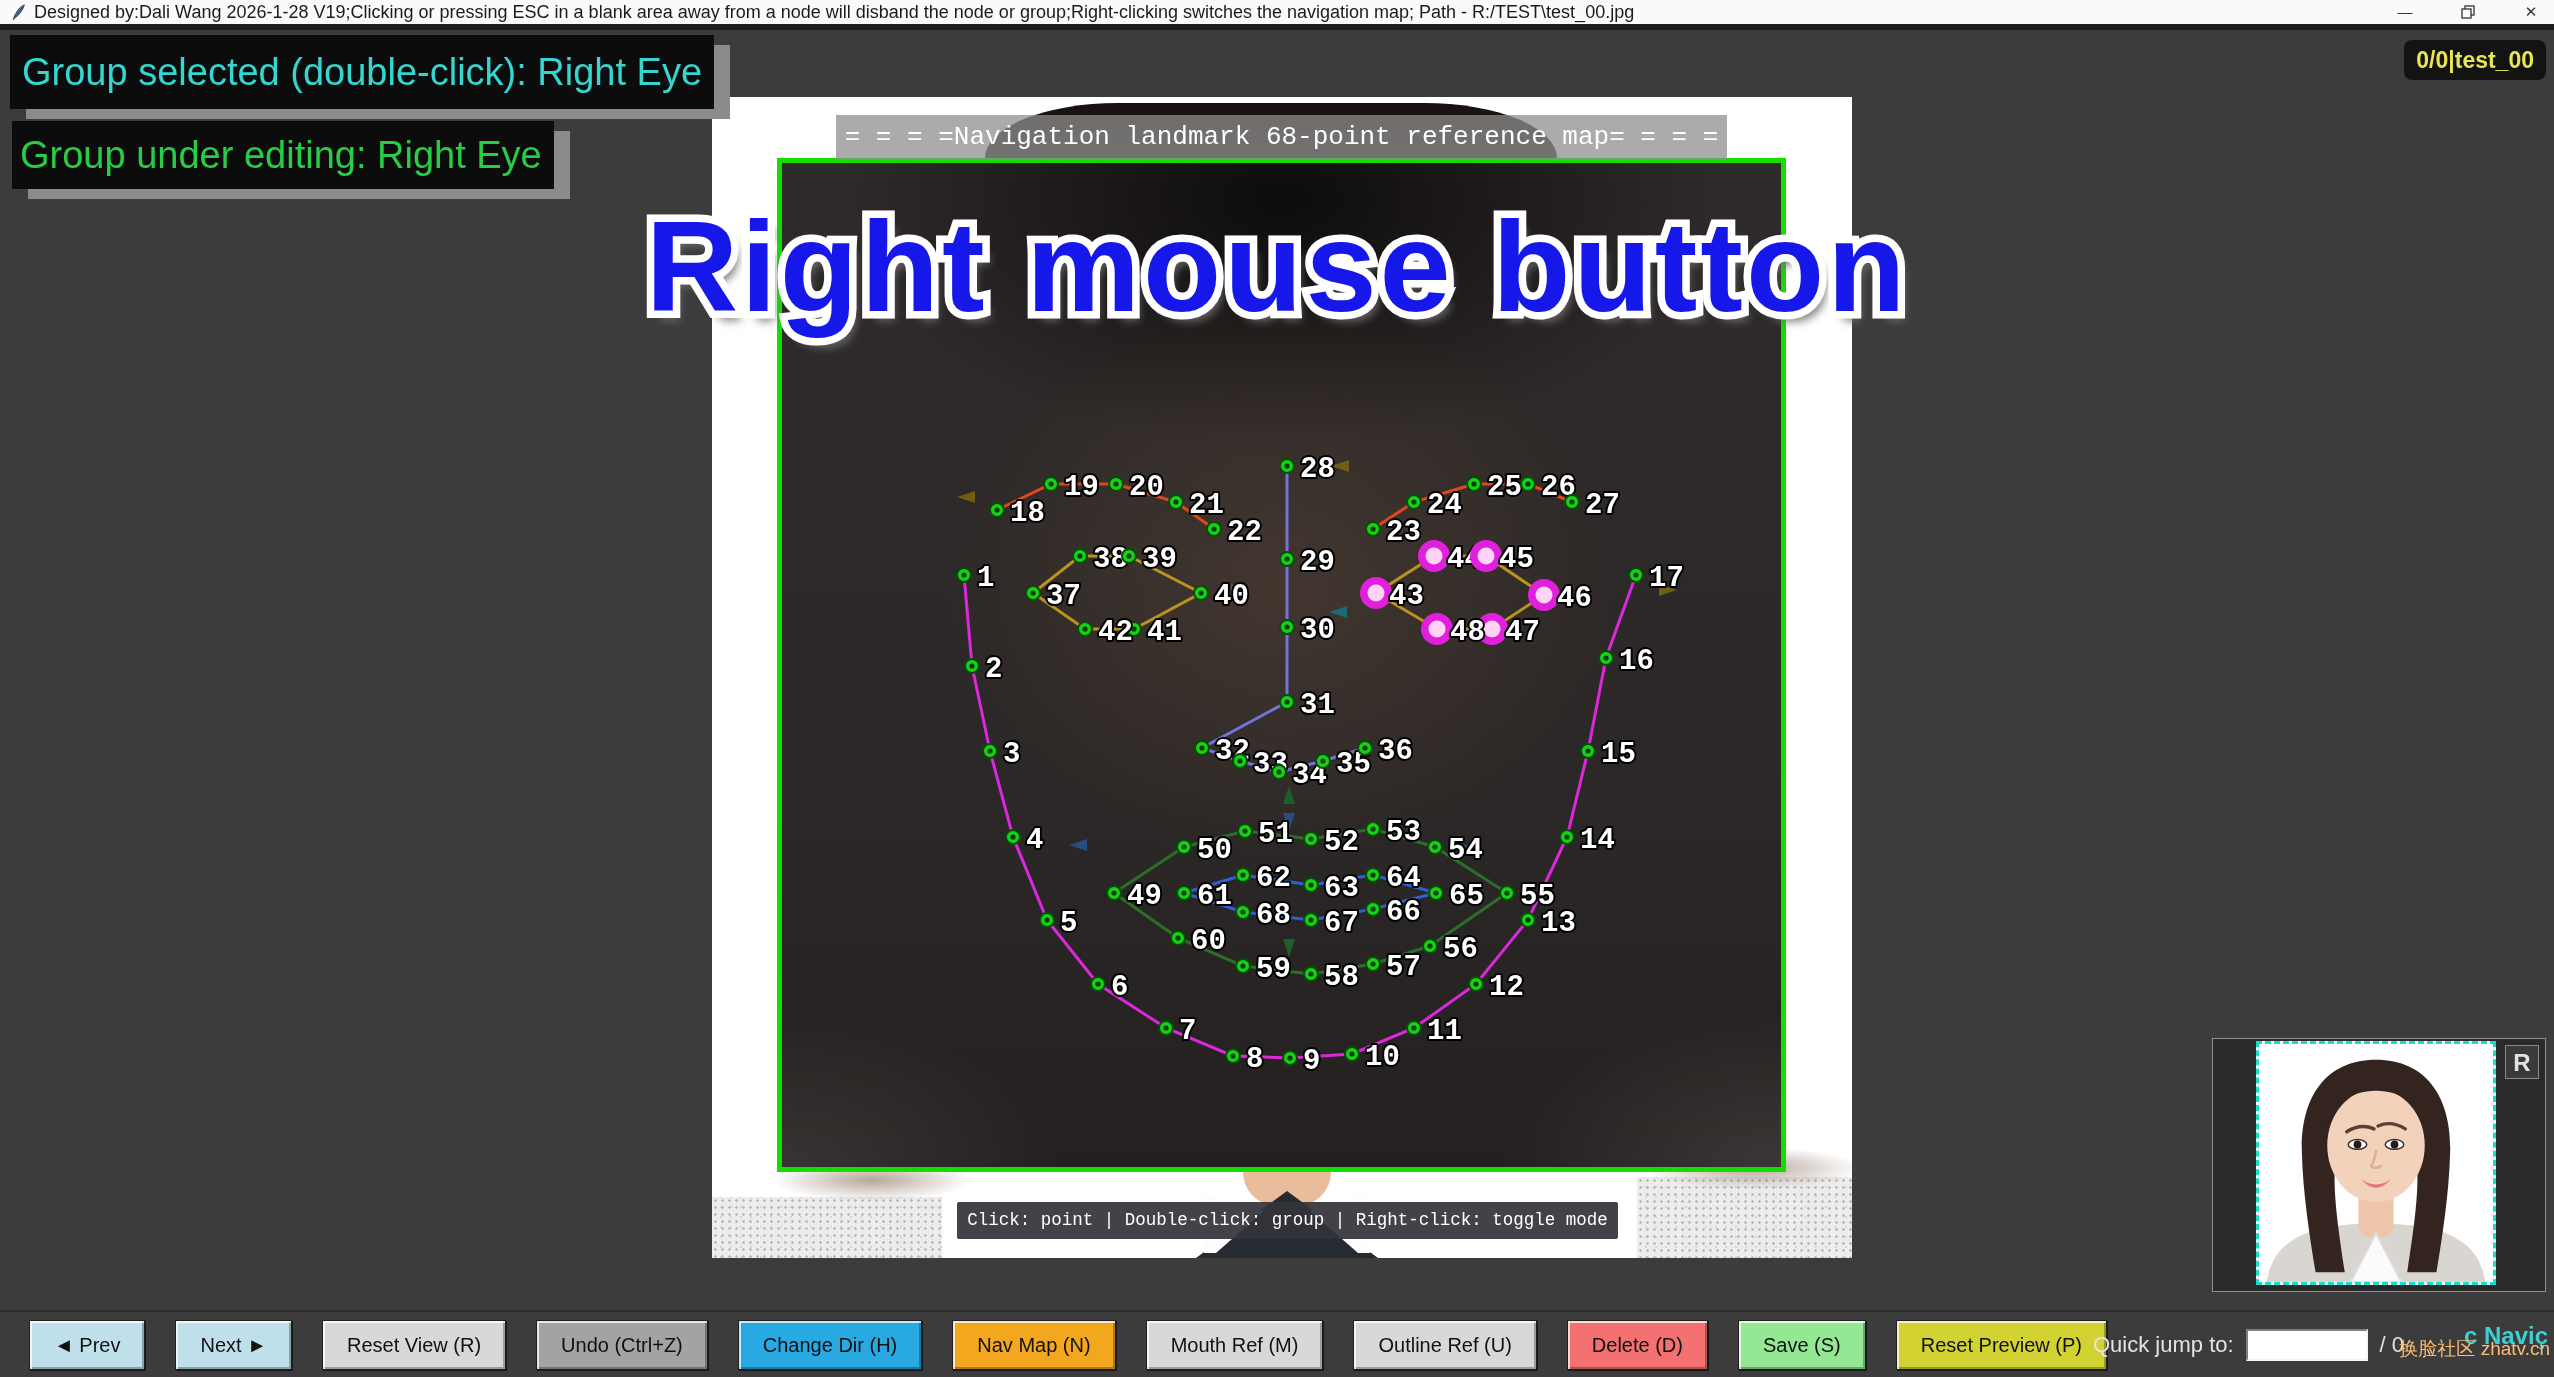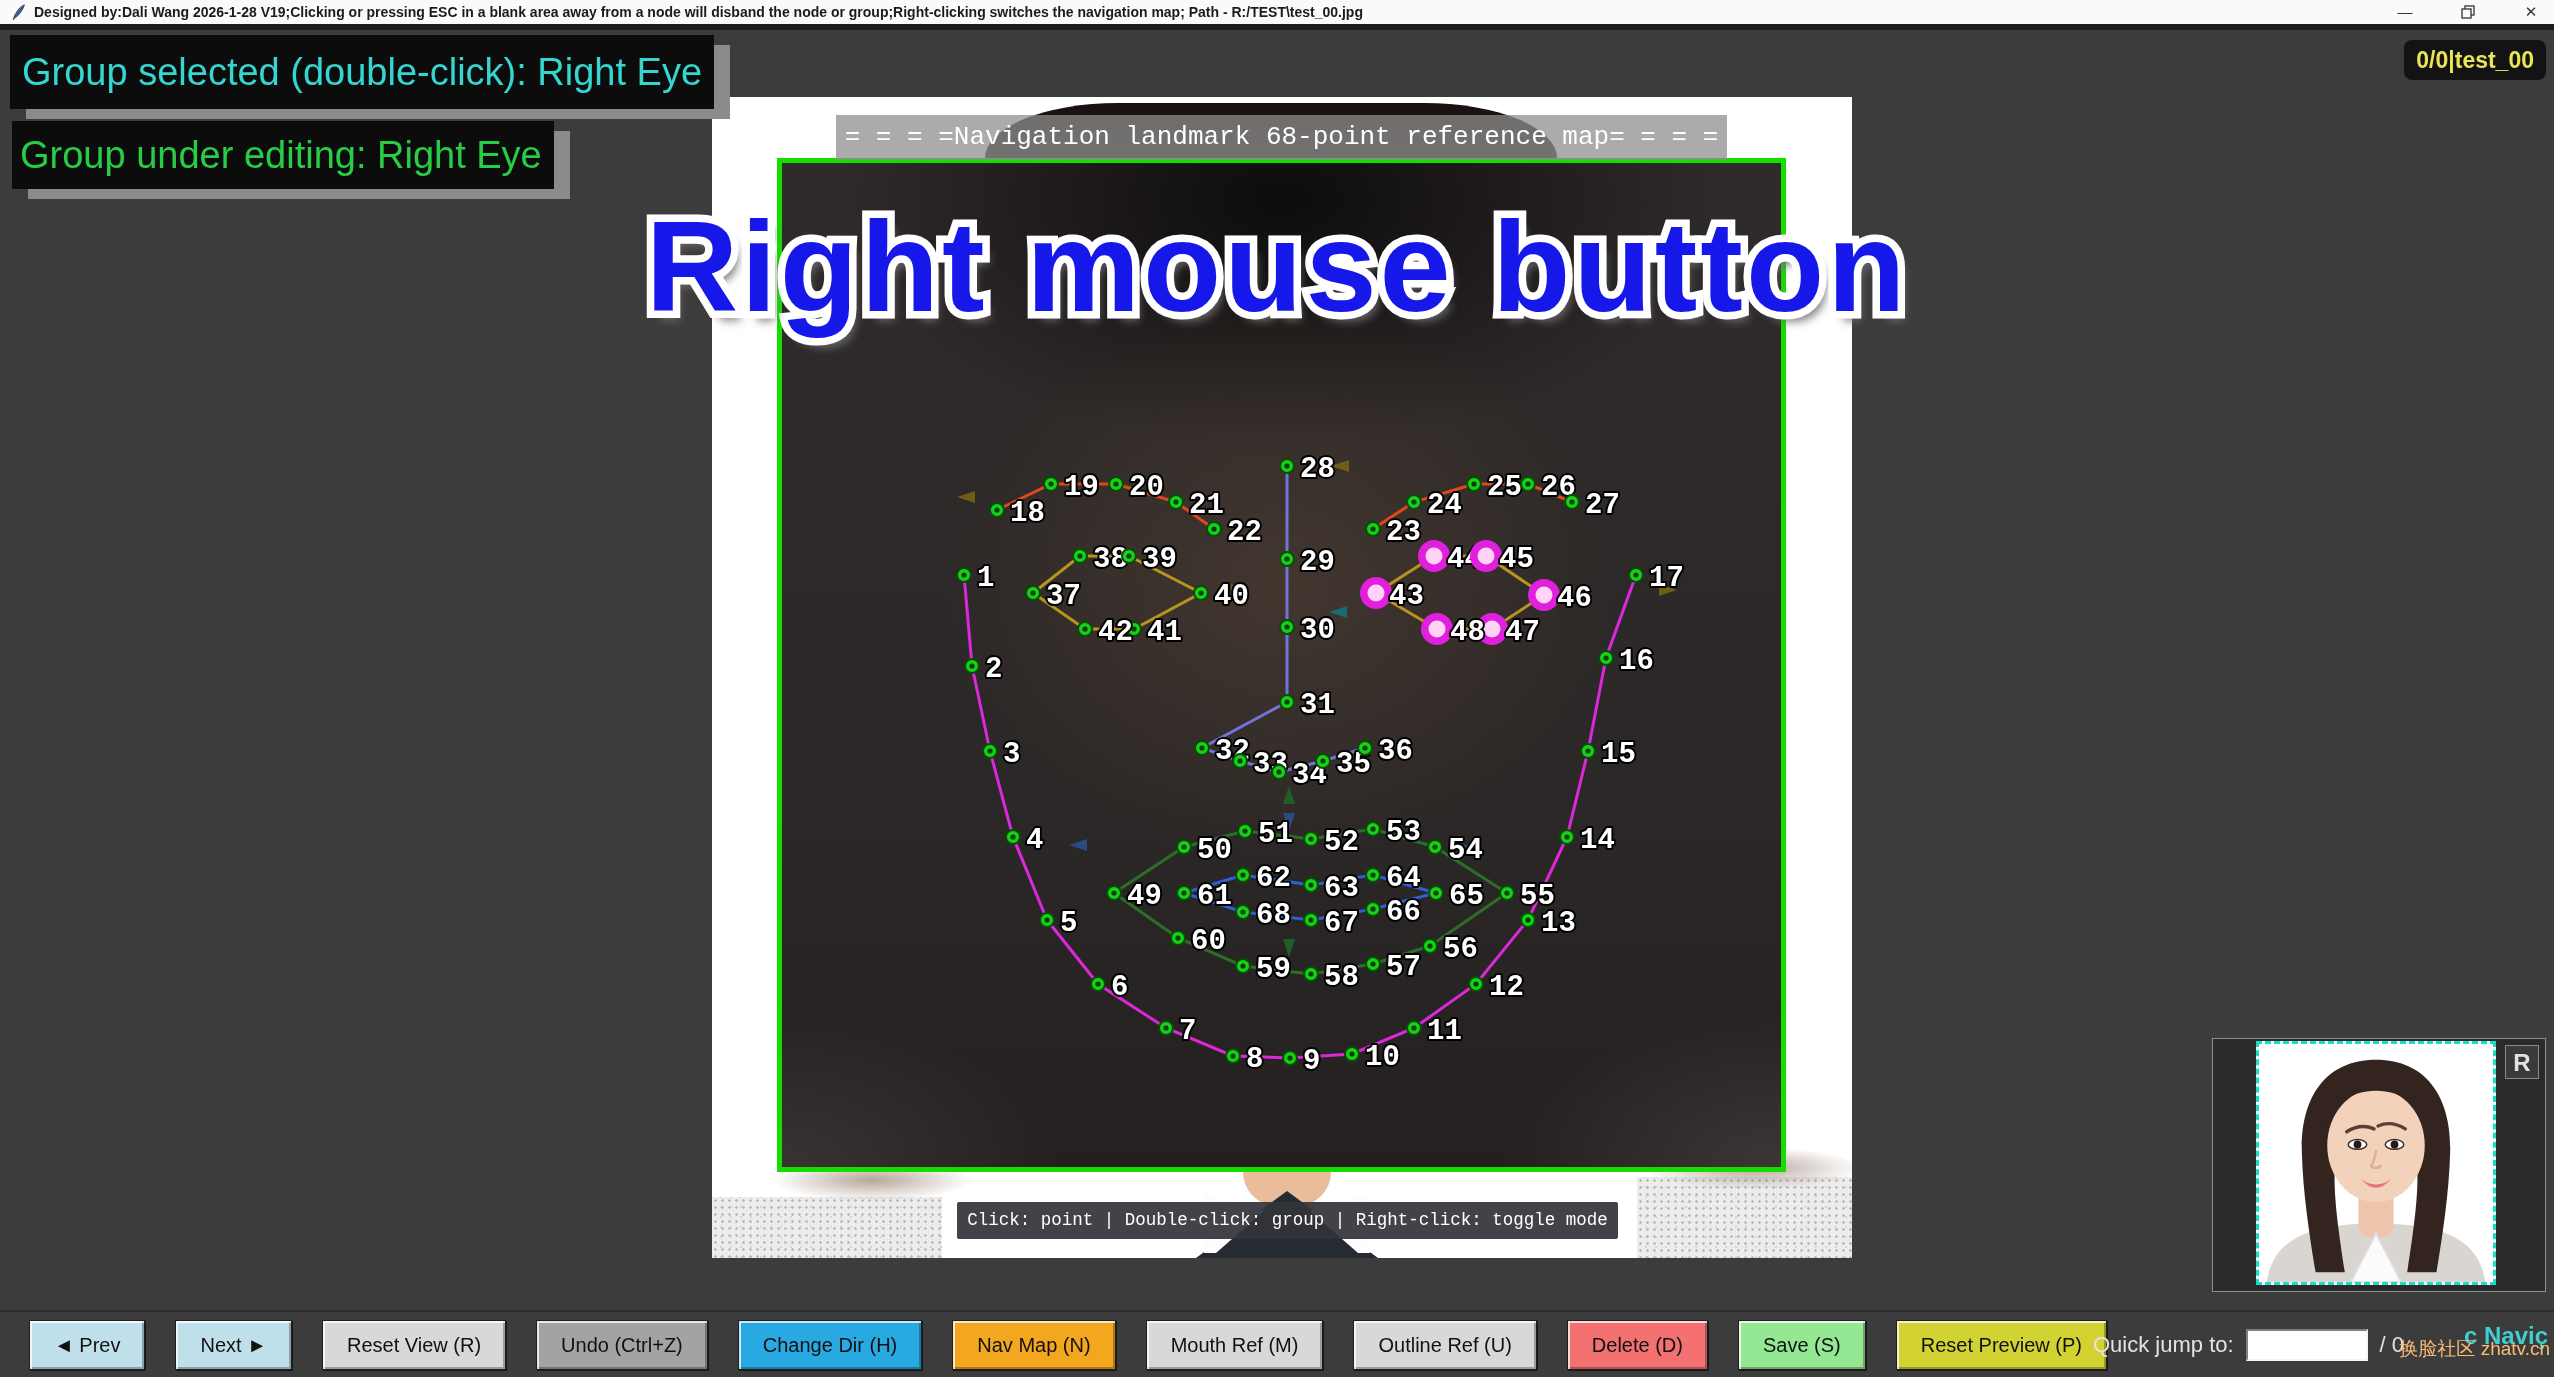--- a/index.html
+++ b/index.html
@@ -2,21 +2,21 @@
 <html><head>
 <meta charset="utf-8">
 <style>
   html,body{margin:0;padding:0;background:#222;}
   #app{position:relative;width:2554px;height:1377px;background:#3c3c3c;overflow:hidden;
        font-family:"Liberation Sans",sans-serif;}
   
   .titlebar{position:absolute;left:0;top:0;width:2554px;height:24px;background:#fafafa;z-index:20;}
   .titlebar .appicon{position:absolute;left:10px;top:3px;width:16px;height:18px;}
   .titlebar .ttext{position:absolute;left:34px;top:0;height:24px;line-height:24px;
-       font-size:14px;color:#1b1b1b;white-space:nowrap;font-weight:bold;}
+       font-size:18px;color:#1b1b1b;white-space:nowrap;}
   .winbtn{position:absolute;top:0;width:46px;height:24px;text-align:center;line-height:24px;
        color:#333;font-size:15px;cursor:default;}
   .titlebar-strip{position:absolute;left:0;top:24px;width:2554px;height:6px;background:#1d1d1d;z-index:20;}
   
   .photo{position:absolute;left:712px;top:97px;width:1140px;height:1161px;background:#ffffff;z-index:1;}
   .hair-top{position:absolute;left:273px;top:6px;width:572px;height:55px;
        background:linear-gradient(#17100e,#2c211c);border-radius:290px 290px 0 0 / 120px 120px 0 0;}
   .speckle{background-color:#ececec;
        background-image:radial-gradient(#b9b9b9 1px, transparent 1.5px),radial-gradient(#d6d6d6 1px, transparent 1.5px);
        background-size:7px 7px,10px 10px;background-position:0 0,4px 5px;}

